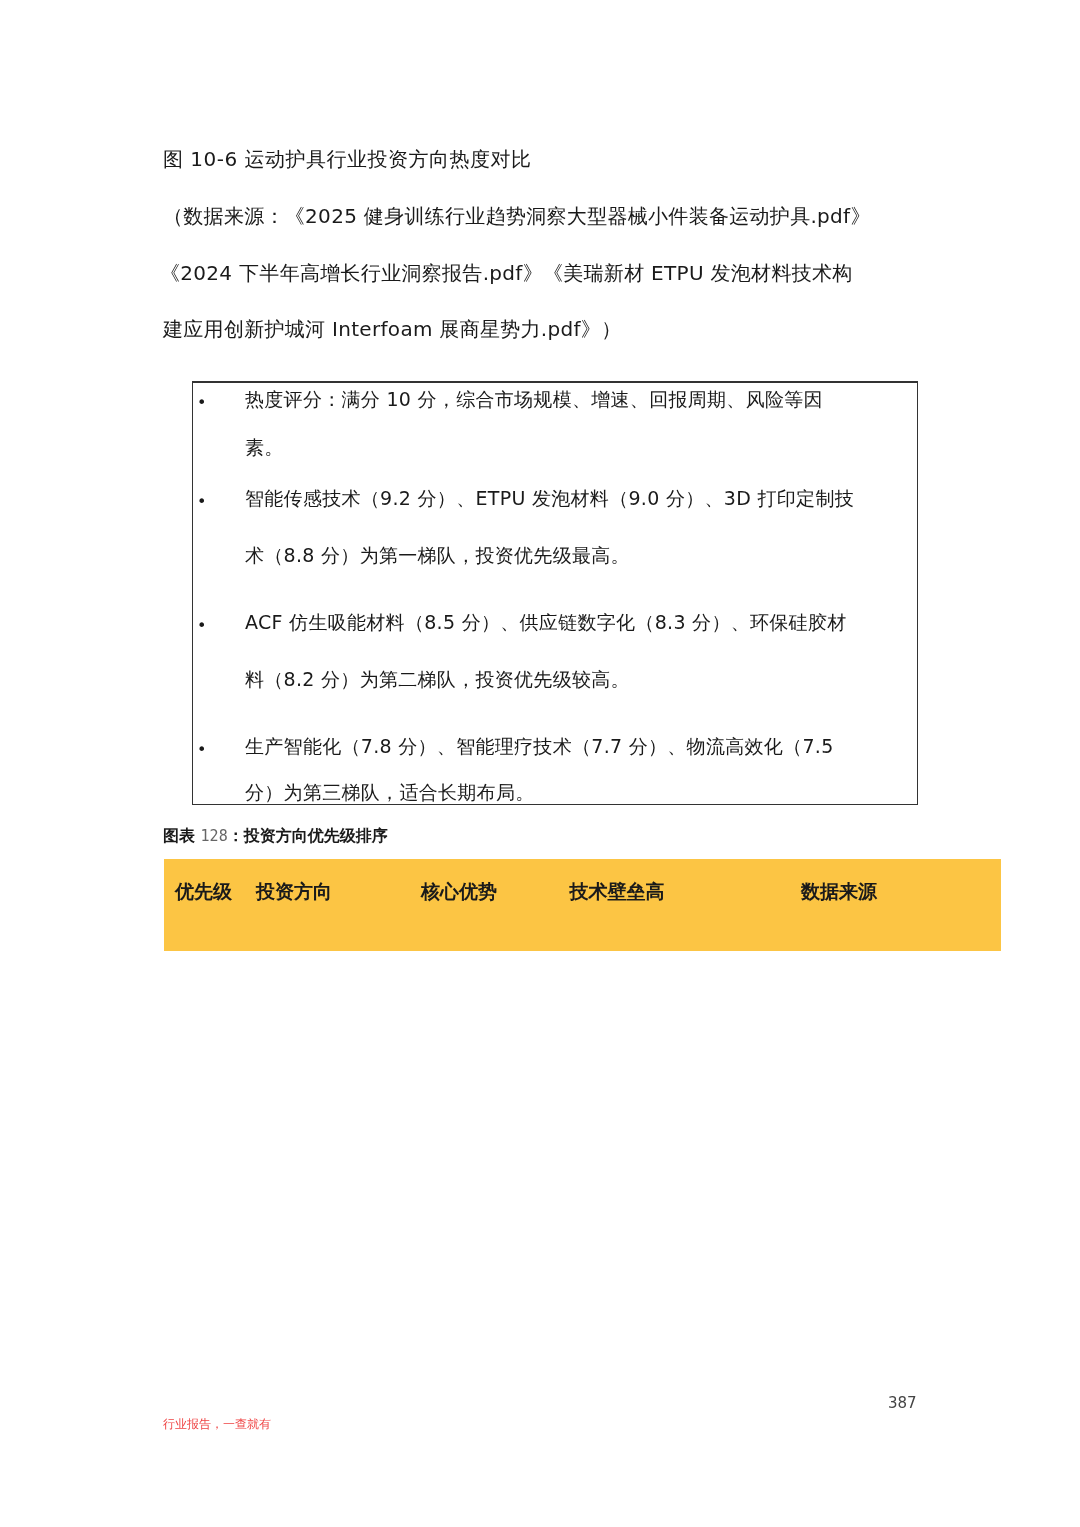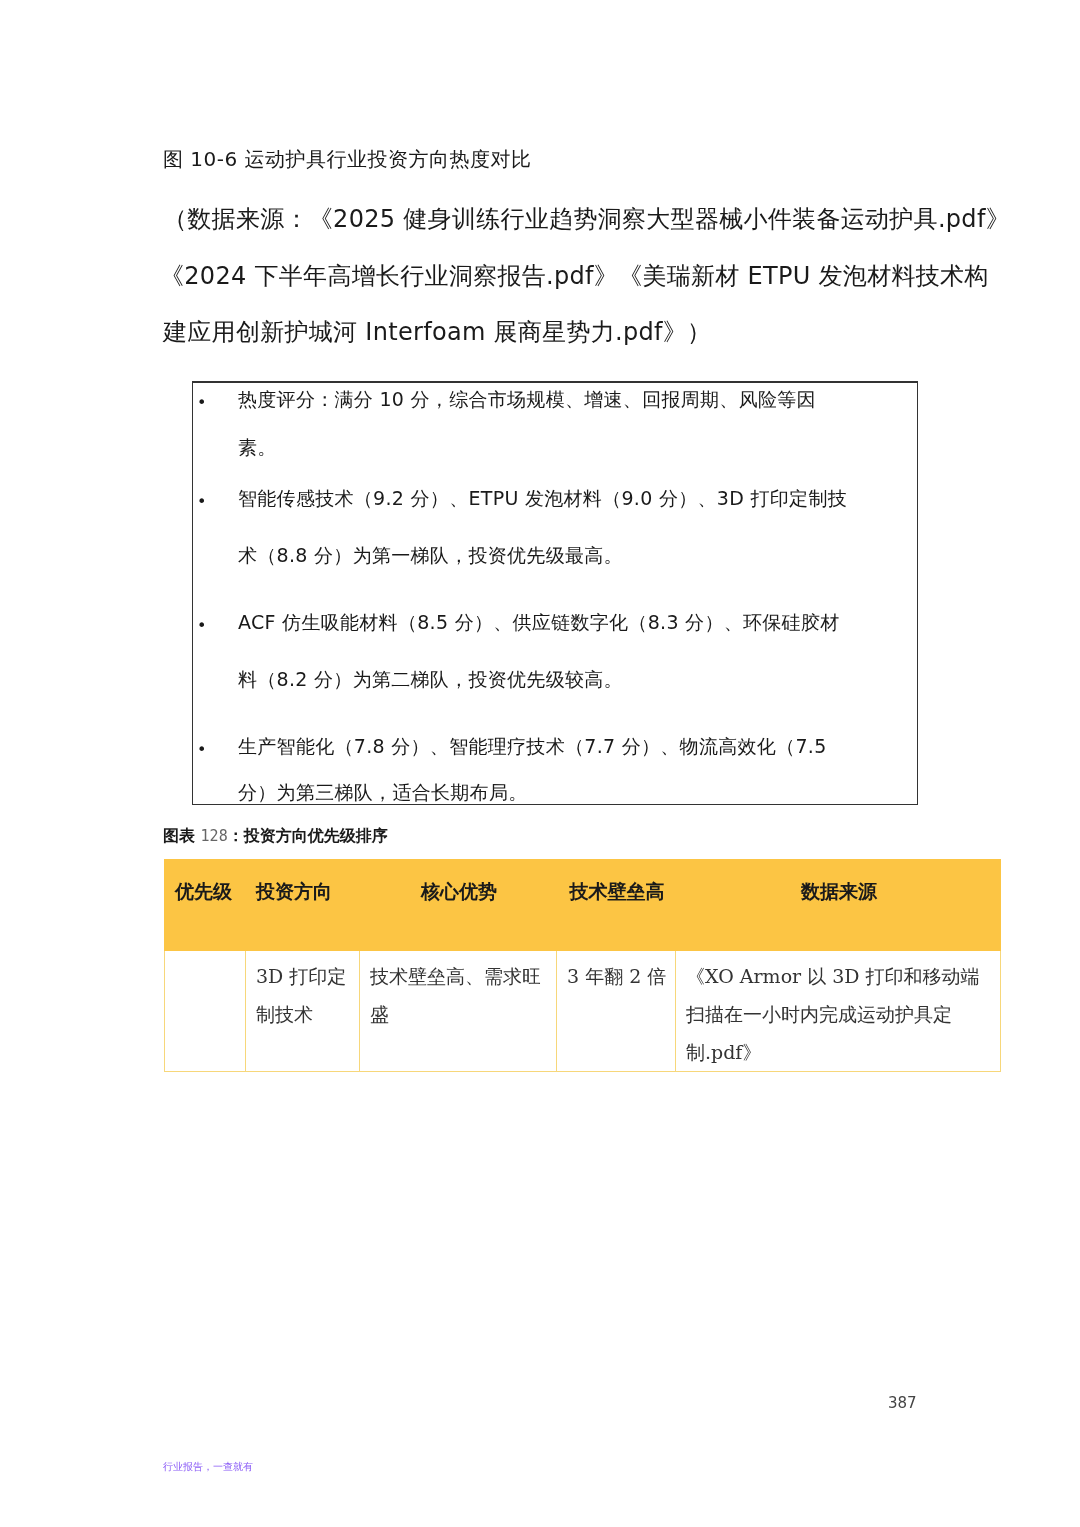--- a/index.html
+++ b/index.html
@@ -1,36 +1,36 @@
 <!DOCTYPE html>
 <html><head>
 <meta charset="utf-8">
 <style>
   html, body { margin: 0; padding: 0; background: #ffffff; }
   body { width: 1080px; height: 1527px; position: relative; overflow: hidden;
          font-family: "DejaVu Sans", "Liberation Sans", sans-serif; color: #1a1a1a; }
   .abs { position: absolute; }
   .fig-title { left: 163px; top: 146px; font-size: 20px; letter-spacing: 0.5px; }
-  .src-line { left: 163px; font-size: 24px; letter-spacing: 0.3px; white-space: nowrap; }
+  .src-line { left: 163px; font-size: 20px; letter-spacing: 0.3px; white-space: nowrap; }
   .box { left: 192px; top: 381px; width: 726px; height: 424px; border: 1.5px solid #333;
          border-top-width: 2px; box-sizing: border-box; }
   .bullet { position: absolute; left: 0; width: 100%; font-size: 19px; }
   .bullet .dot { position: absolute; left: 4px; font-size: 16px; }
-  .bullet .line { position: absolute; left: 45px; white-space: nowrap; letter-spacing: 0.3px; }
+  .bullet .line { position: absolute; left: 52px; white-space: nowrap; letter-spacing: 0.3px; }
   .tbl-caption { left: 163px; top: 826px; font-size: 16px; font-weight: bold; }
   .tbl-caption .num { font-weight: normal; color: #666; font-family: "DejaVu Sans Mono", monospace; font-size: 15px; }
   table.grid { position: absolute; left: 164px; top: 859px; width: 837px; border-collapse: collapse;
                font-family: "DejaVu Serif", "Liberation Serif", serif; font-size: 19px; padding-left: 48px; }
   table.grid th { background: #fcc544; font-weight: bold; font-family: "DejaVu Sans", sans-serif;
                   font-size: 19px; height: 78px; vertical-align: top; padding: 12px 8px 0 10px;
                   border: 1px solid #fcc544; line-height: 38px; text-align: left; }
   table.grid td { border: 1.5px solid #f7d77a; vertical-align: top; padding: 6px 8px 0 10px;
                   line-height: 38px; color: #333; }
   .c1 { width: 62px; } .c2 { width: 95px; } .c3 { width: 178px; } .c4 { width: 100px; } .c5 { width: 306px; }
-  .footer-brand { left: 163px; top: 1416px; font-size: 10px; color: #8b5cf6; margin-top: 44px; }
+  .footer-brand { left: 163px; top: 1416px; font-size: 12px; color: #ef4444; }
   .page-num { left: 888px; top: 1394px; font-size: 15px; color: #444; }
 </style>
 </head>
 <body>
 
 <div class="abs fig-title">图 10-6 运动护具行业投资方向热度对比</div>
 <div class="abs src-line" style="top:203px">（数据来源：《2025 健身训练行业趋势洞察大型器械小件装备运动护具.pdf》</div>
 <div class="abs src-line" style="top:260px; left:160px">《2024 下半年高增长行业洞察报告.pdf》《美瑞新材 ETPU 发泡材料技术构</div>
 <div class="abs src-line" style="top:316px">建应用创新护城河 Interfoam 展商星势力.pdf》）</div>
 
@@ -66,24 +66,17 @@
   <thead>
     <tr>
       <th class="c1">优先级</th>
       <th class="c2">投资方向</th>
       <th class="c3" style="text-align:center">核心优势</th>
       <th class="c4" style="text-align:center">技术壁垒高</th>
       <th class="c5" style="text-align:center">数据来源</th>
     </tr>
   </thead>
   <tbody>
-    <tr style="height:115px">
-      <td></td>
-      <td>3D 打印定制技术</td>
-      <td>技术壁垒高、需求旺盛</td>
-      <td>3 年翻 2 倍</td>
-      <td>《XO Armor 以 3D 打印和移动端扫描在一小时内完成运动护具定制.pdf》</td>
-    </tr>
   </tbody>
 </table>
 
 <div class="abs page-num">387</div>
 <div class="abs footer-brand">行业报告，一查就有</div>
 
 </body></html>

